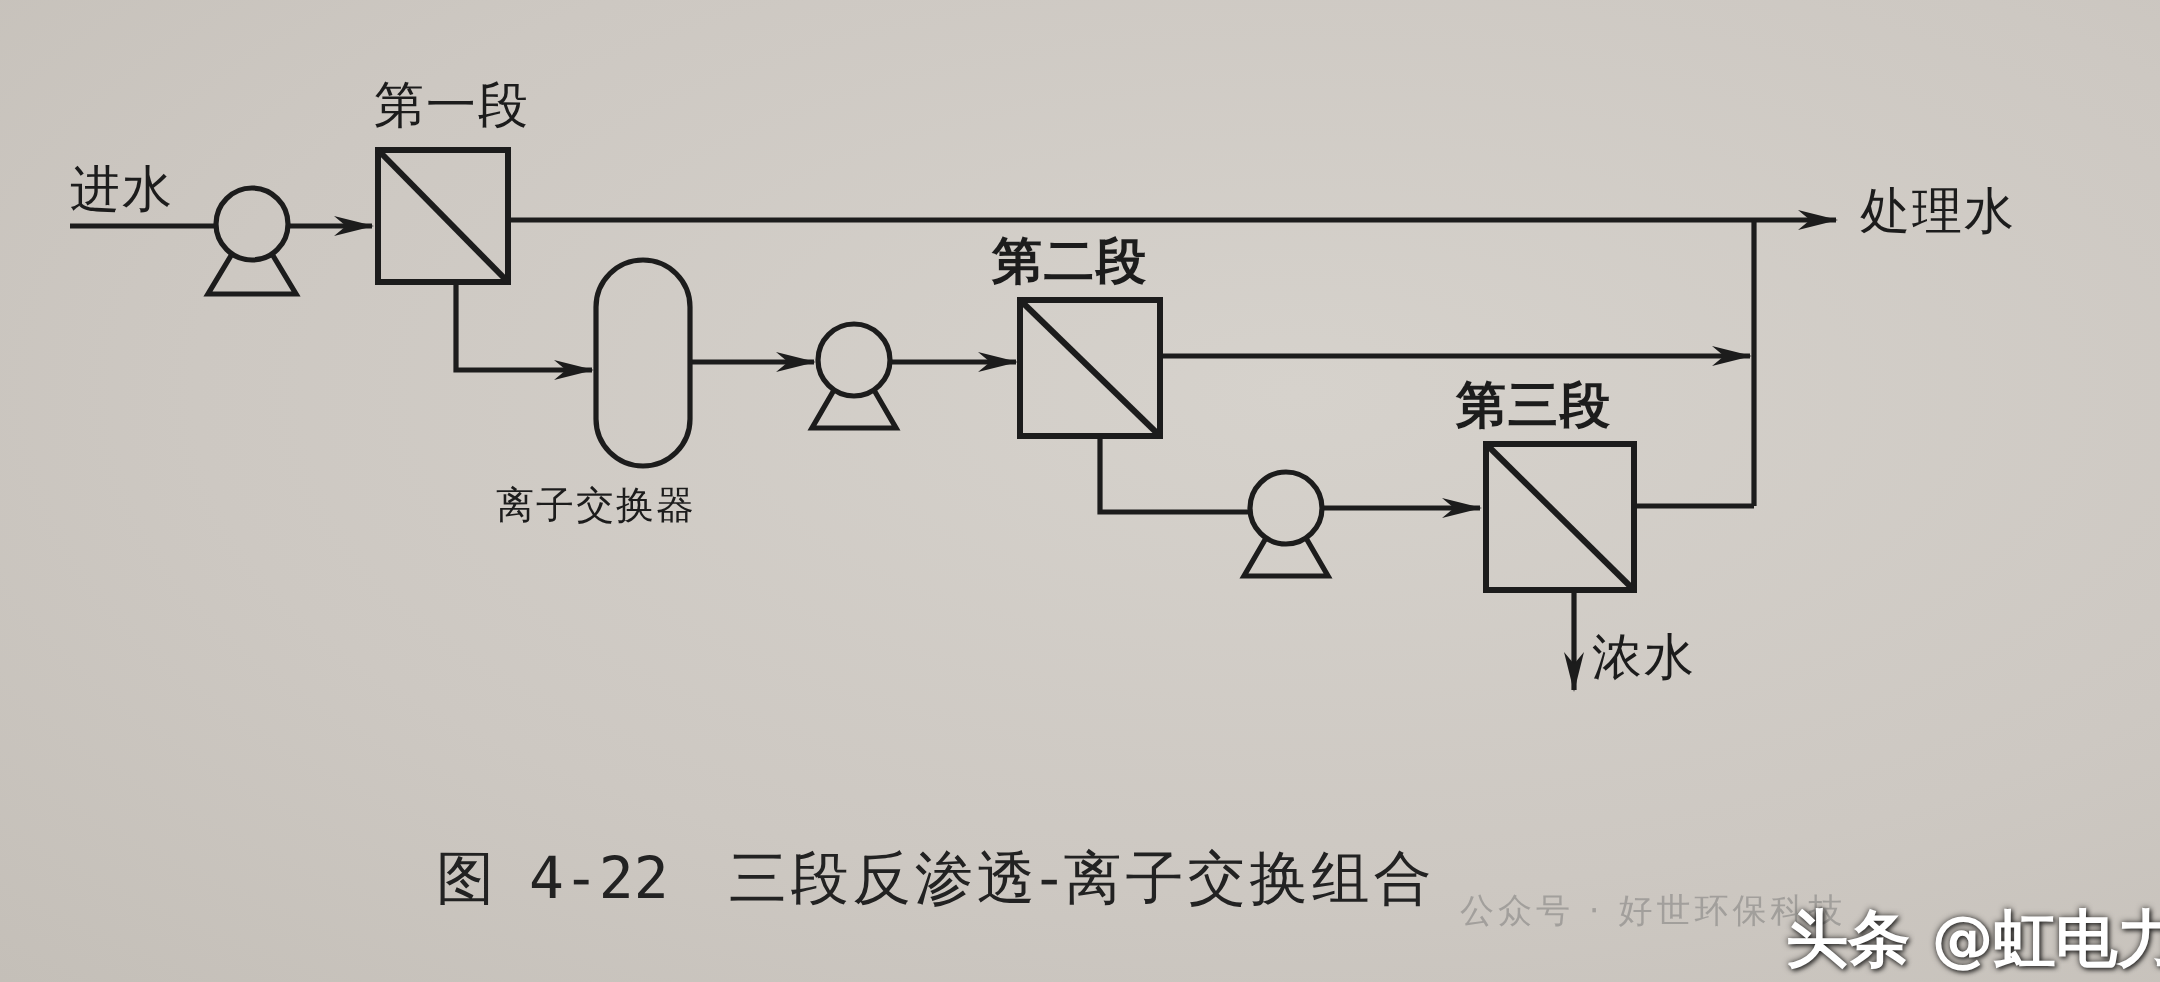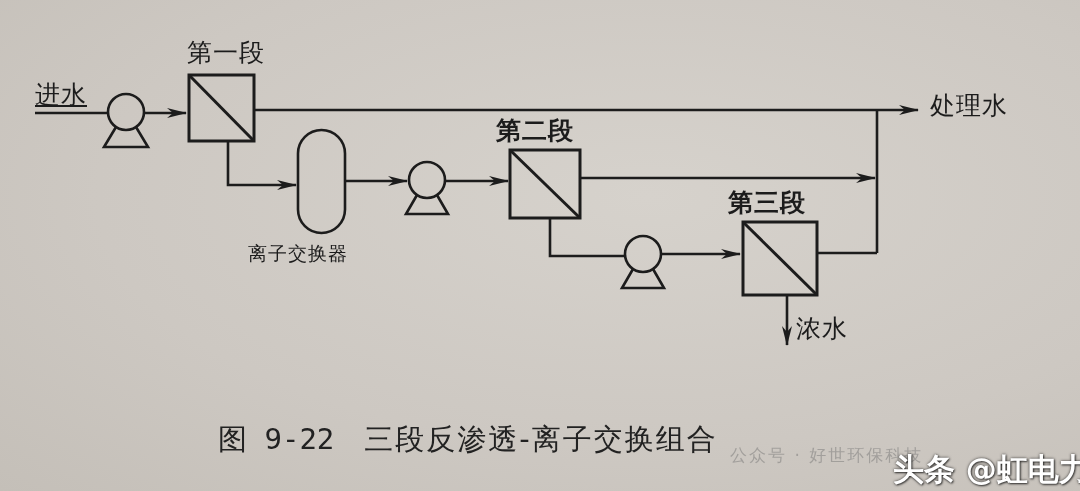--- a/index.html
+++ b/index.html
@@ -99,26 +99,26 @@
   </g>
 
   <g stroke="#1c1c1c" stroke-width="3" fill="none">
     <rect x="743" y="222" width="74" height="73"></rect>
     <line x1="743" y1="222" x2="817" y2="295"></line>
   </g>
 
   <rect x="298" y="130" width="47" height="103" rx="23.5" ry="23.5" stroke="#1c1c1c" stroke-width="2.6" fill="none"></rect>
 </svg>
 
-<div class="lbl" style="left:35px; top:82px;text-decoration:underline;">进水</div>
+<div class="lbl" style="left:35px; top:82px;">进水</div>
 <div class="lbl" style="left:170px; top:40px;margin-left:17px;">第一段</div>
 <div class="lbl" style="left:496px; top:118px;font-weight:bold;">第二段</div>
 <div class="lbl" style="left:728px; top:190px;font-weight:bold;">第三段</div>
 <div class="lbl" style="left:248px; top:244px; font-size:19px;">离子交换器</div>
 <div class="lbl" style="left:930px; top:93px;text-align:center;">处理水</div>
 <div class="lbl" style="left:796px; top:316px;">浓水</div>
 
 <div class="caption">
-  <span class="num">图 9-22</span><span>三段反渗透-离子交换组合</span>
+  <span class="num">图 4-22</span><span>三段反渗透-离子交换组合</span>
 </div>
 
 <div class="watermark-faint">公众号 · 好世环保科技</div>
 <div class="watermark">头条 @虹电力</div>
 
 </body></html>

